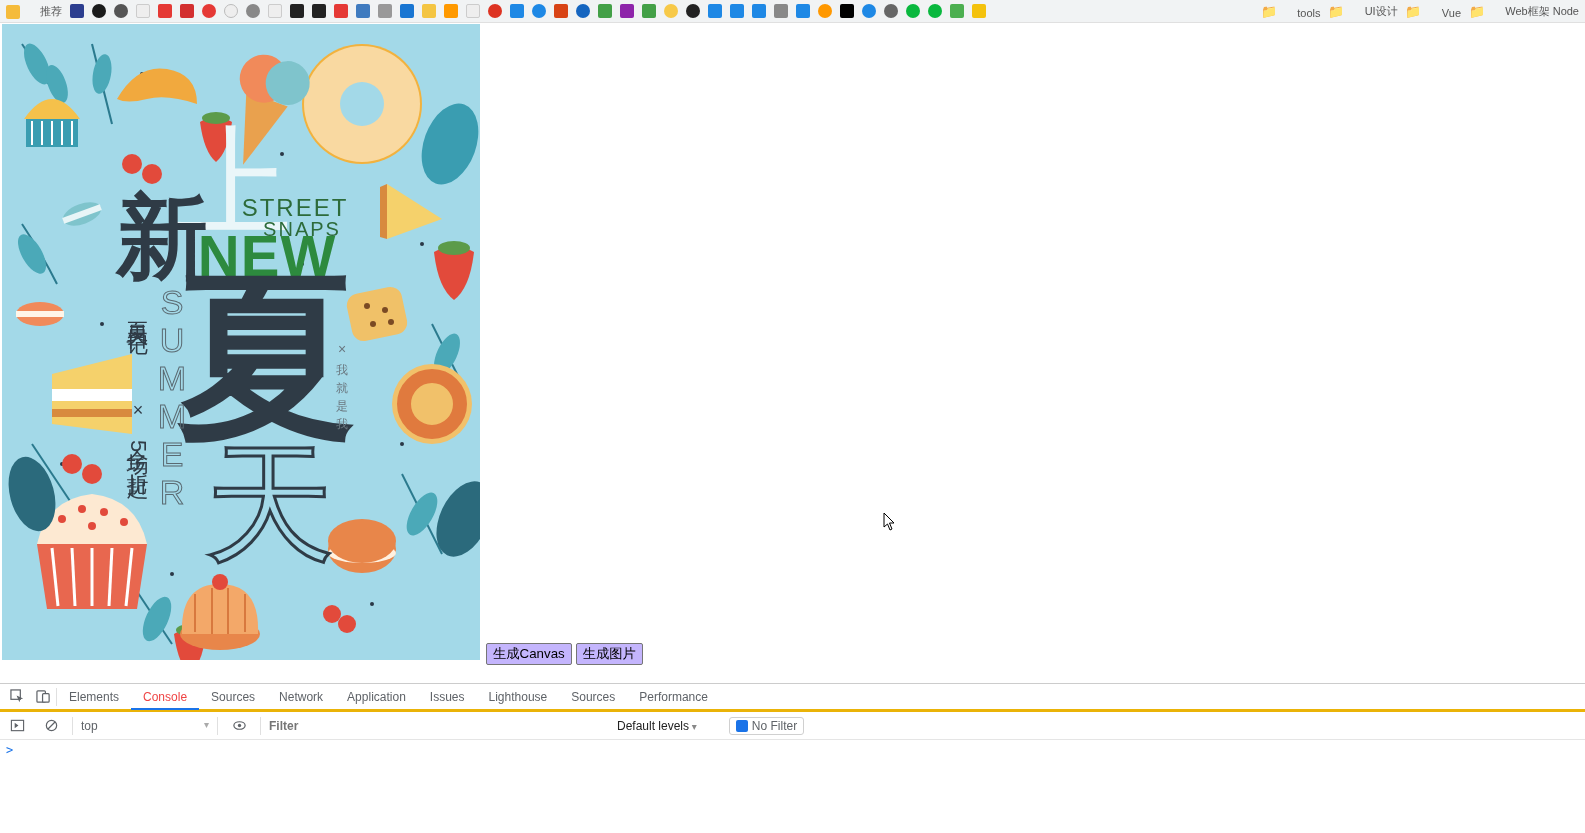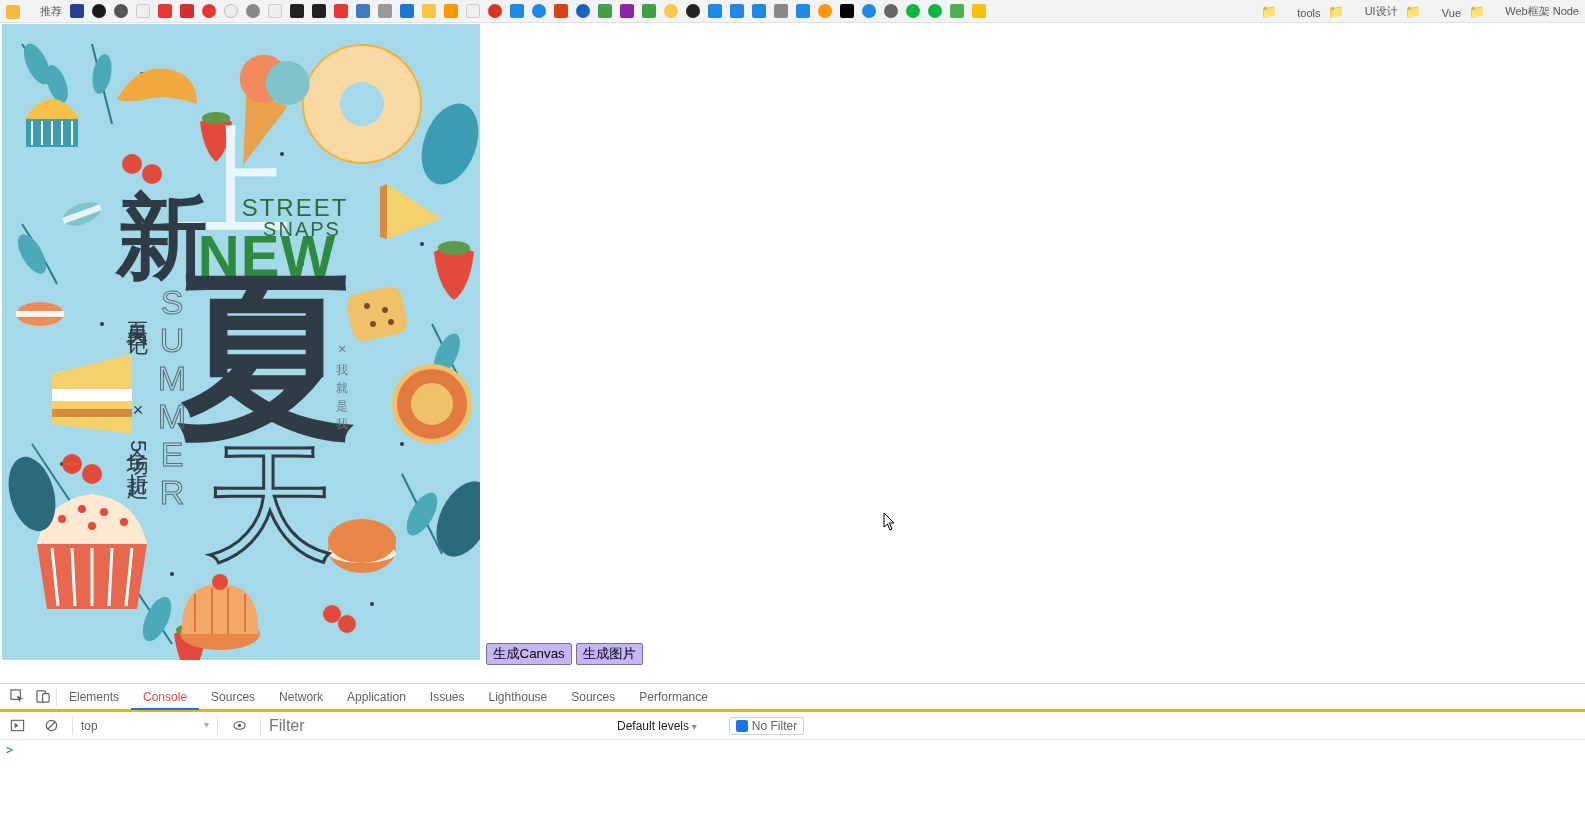--- a/index.html
+++ b/index.html
@@ -87,24 +87,25 @@
   font-size: 12px;
   border: none;
   background: none;
   color: #5f6368;
   cursor: pointer;
   position: relative;
 }
 .dt-context-select::after { content: '▾'; position: absolute; right: 0; font-size: 10px; color: #aaa; }
 .dt-filter {
   border: none;
-  font-size: 16px;
+  font-size: 12px;
   width: 340px;
   color: #c2410c;
   outline: none;
+  font-weight: bold;
 }
 .dt-levels { color: #222; font-size: 12px; cursor: pointer; }
 .dt-levels::after { content: ' ▾'; font-size: 10px; color: #888; }
 .dt-issues {
   display: flex;
   align-items: center;
   gap: 4px;
   font-size: 12px;
   color: #5f6368;
   border: 1px solid #d0d0d0;

